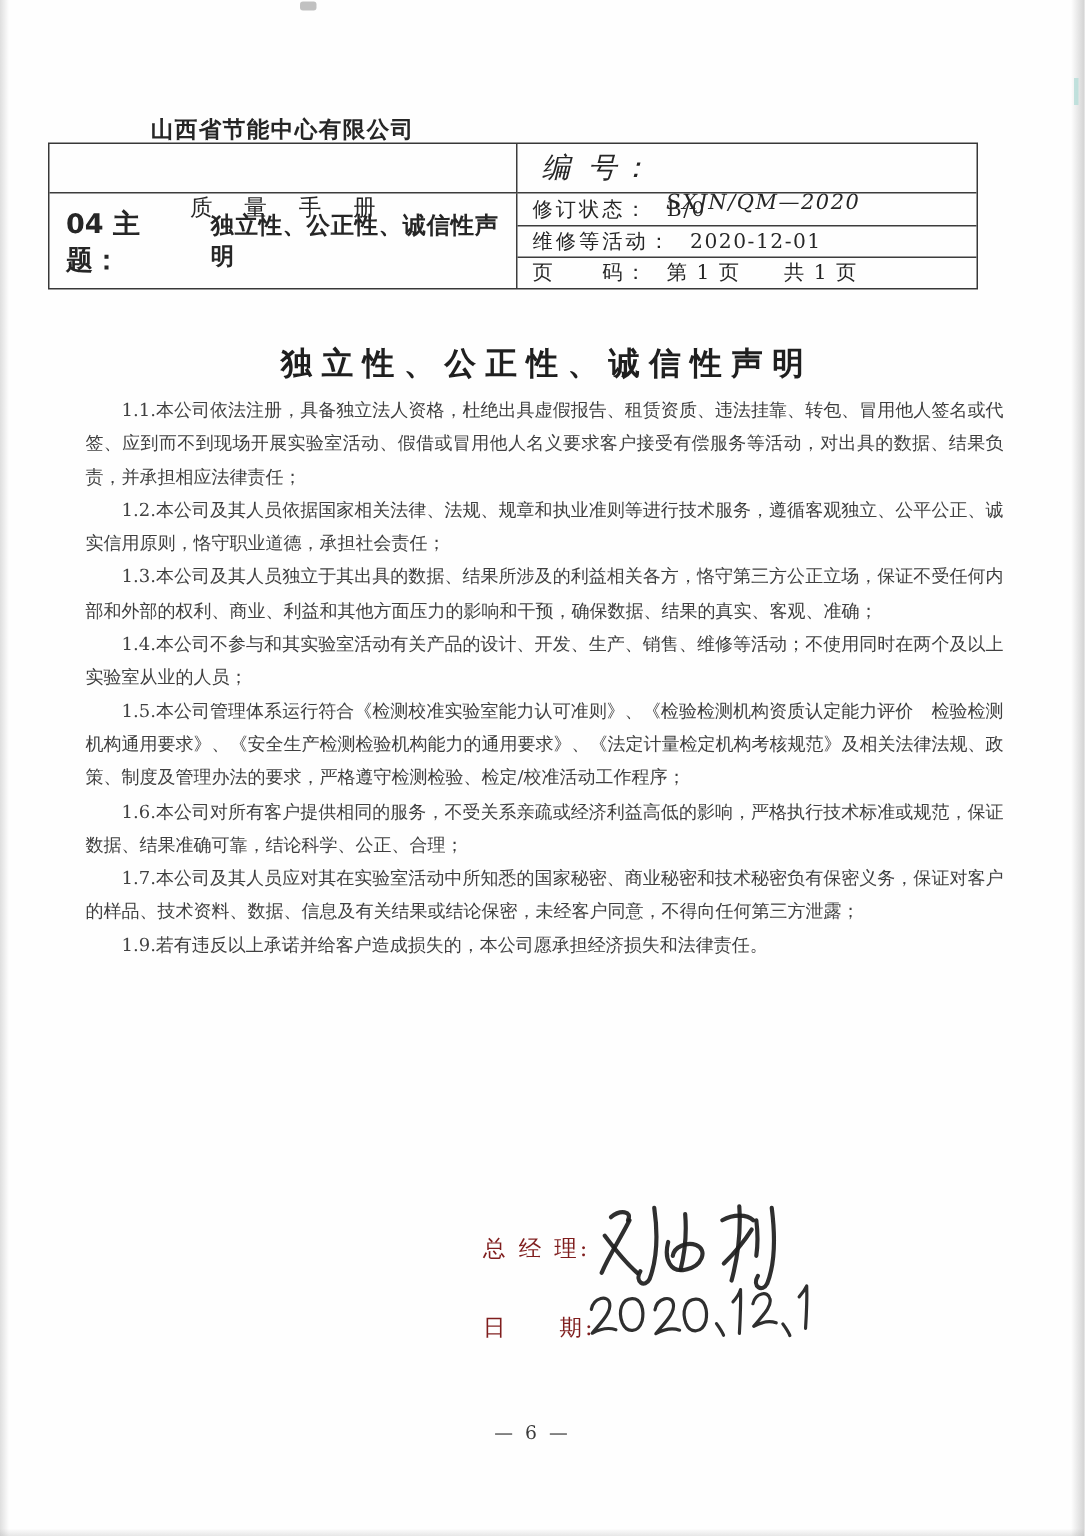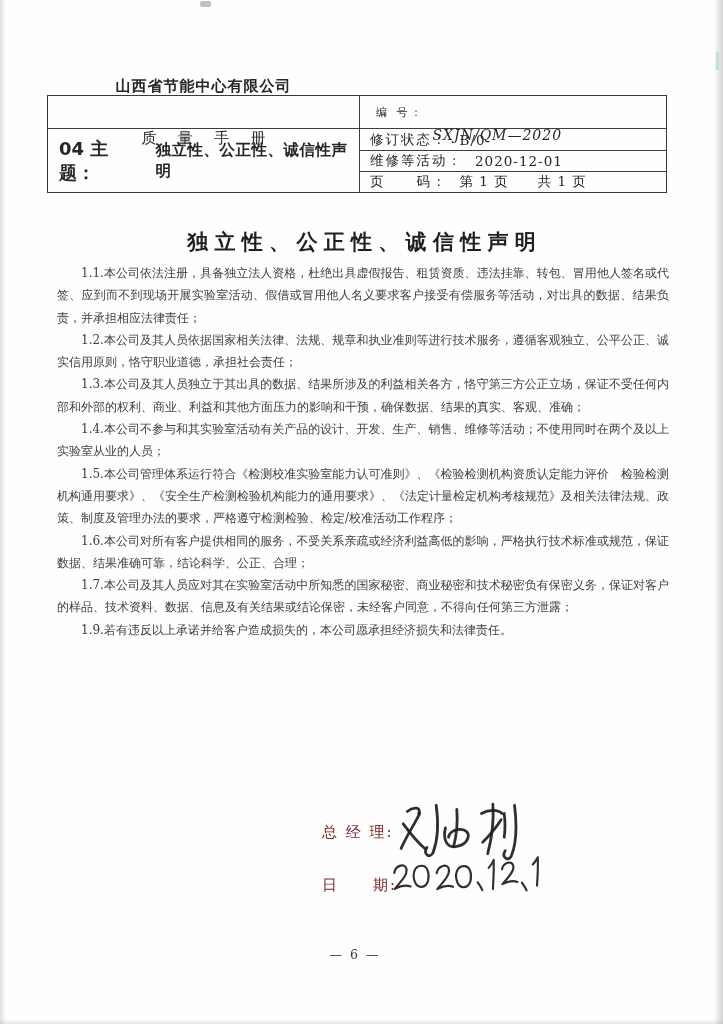--- a/index.html
+++ b/index.html
@@ -19,35 +19,35 @@
     background:linear-gradient(to left, rgba(140,140,140,.38), rgba(255,255,255,0)); }
   .edge-bottom{ position:absolute; left:0; right:0; bottom:0; height:5px;
     background:linear-gradient(to top, rgba(160,160,160,.25), rgba(255,255,255,0)); }
   .teal-mark  { position:absolute; left:716px; top:52px; width:3px; height:18px;
     background:#b9ded9; opacity:.85; }
   .speck      { position:absolute; left:200px; top:1px; width:11px; height:6px;
     background:rgba(120,120,120,.45); border-radius:2px; }
 
   
   .header-table {
-    position:absolute; left:47px; top:95px; width:620px; height:98px;
+    position:absolute; left:32px; top:95px; width:620px; height:98px;
     display:grid;
     grid-template-columns:312px 1fr;
     grid-template-rows:33px 1fr 1fr 1fr;
     border:1.6px solid #383838;
     background:transparent;
   }
   .ht-cell { border-color:#3d3d3d; }
   .cell-company { grid-area:1/1/2/2; border-right:1.4px solid #3d3d3d; border-bottom:1.4px solid #3d3d3d;
     display:flex; flex-direction:column; justify-content:center; align-items:center; }
   .cell-company .line1 { font-size:15px; font-weight:700; letter-spacing:1px; line-height:16px; }
   .cell-company .line2 { font-size:15px; font-weight:400; letter-spacing:.55em; text-indent:.55em; line-height:16px;margin-top:36px; }
   .cell-docno { grid-area:1/2/2/3; border-bottom:1.4px solid #3d3d3d;
     display:flex; align-items:center; padding-left:16px; gap:8px; }
-  .cell-docno .lbl { font-size:11px; letter-spacing:3px; }
+  .cell-docno .lbl { font-size:19px; letter-spacing:3px;font-style:italic; }
   .cell-docno .val { font-size:14px; font-style:italic; letter-spacing:1px;margin-top:45px; }
   .cell-subject { grid-area:2/1/5/2; border-right:1.4px solid #3d3d3d;
     display:flex; align-items:center; padding-left:11px; gap:13px; }
   .cell-subject .lbl { font-size:18px; font-weight:700;
     font-family:"DejaVu Sans","Liberation Sans",sans-serif; }
   .cell-subject .val { font-size:15.5px; font-weight:700; letter-spacing:.5px; }
   .cell-small { display:flex; align-items:center; padding-left:10px; gap:12px;
     font-size:13.5px; white-space:pre; }
   .cell-rev  { grid-area:2/2/3/3; }
   .cell-date { grid-area:3/2/4/3; border-top:1.4px solid #3d3d3d; }

